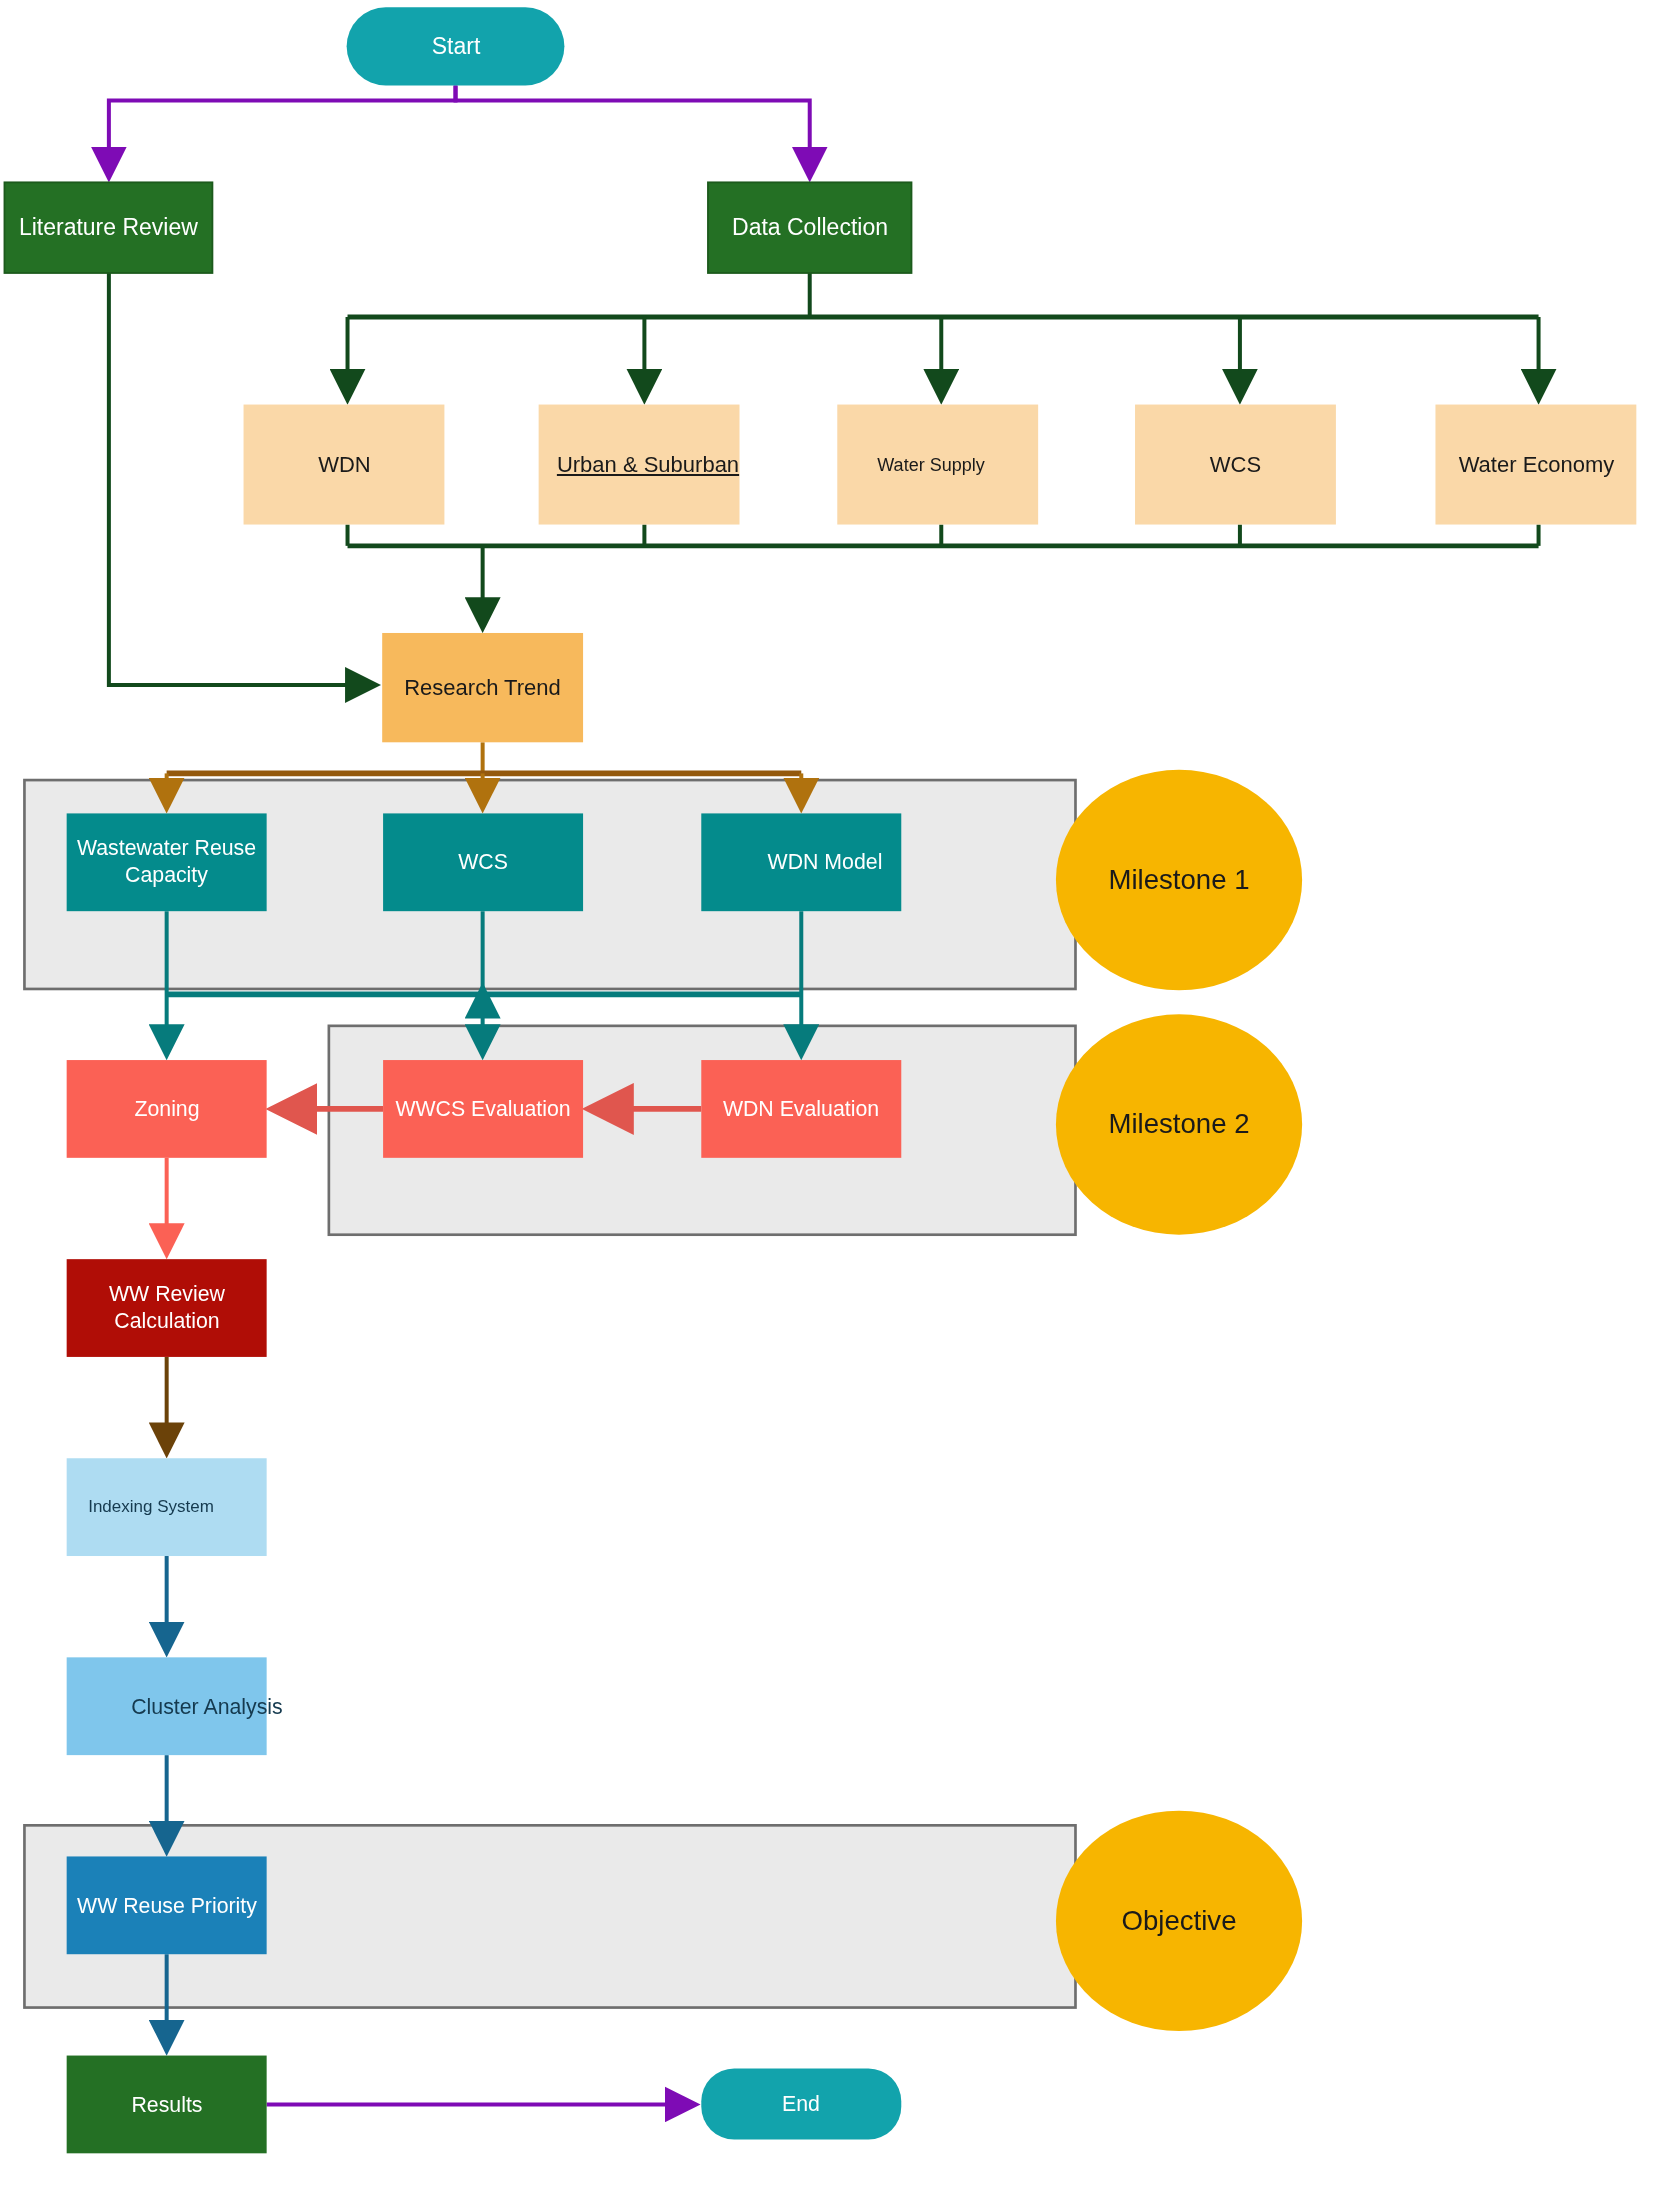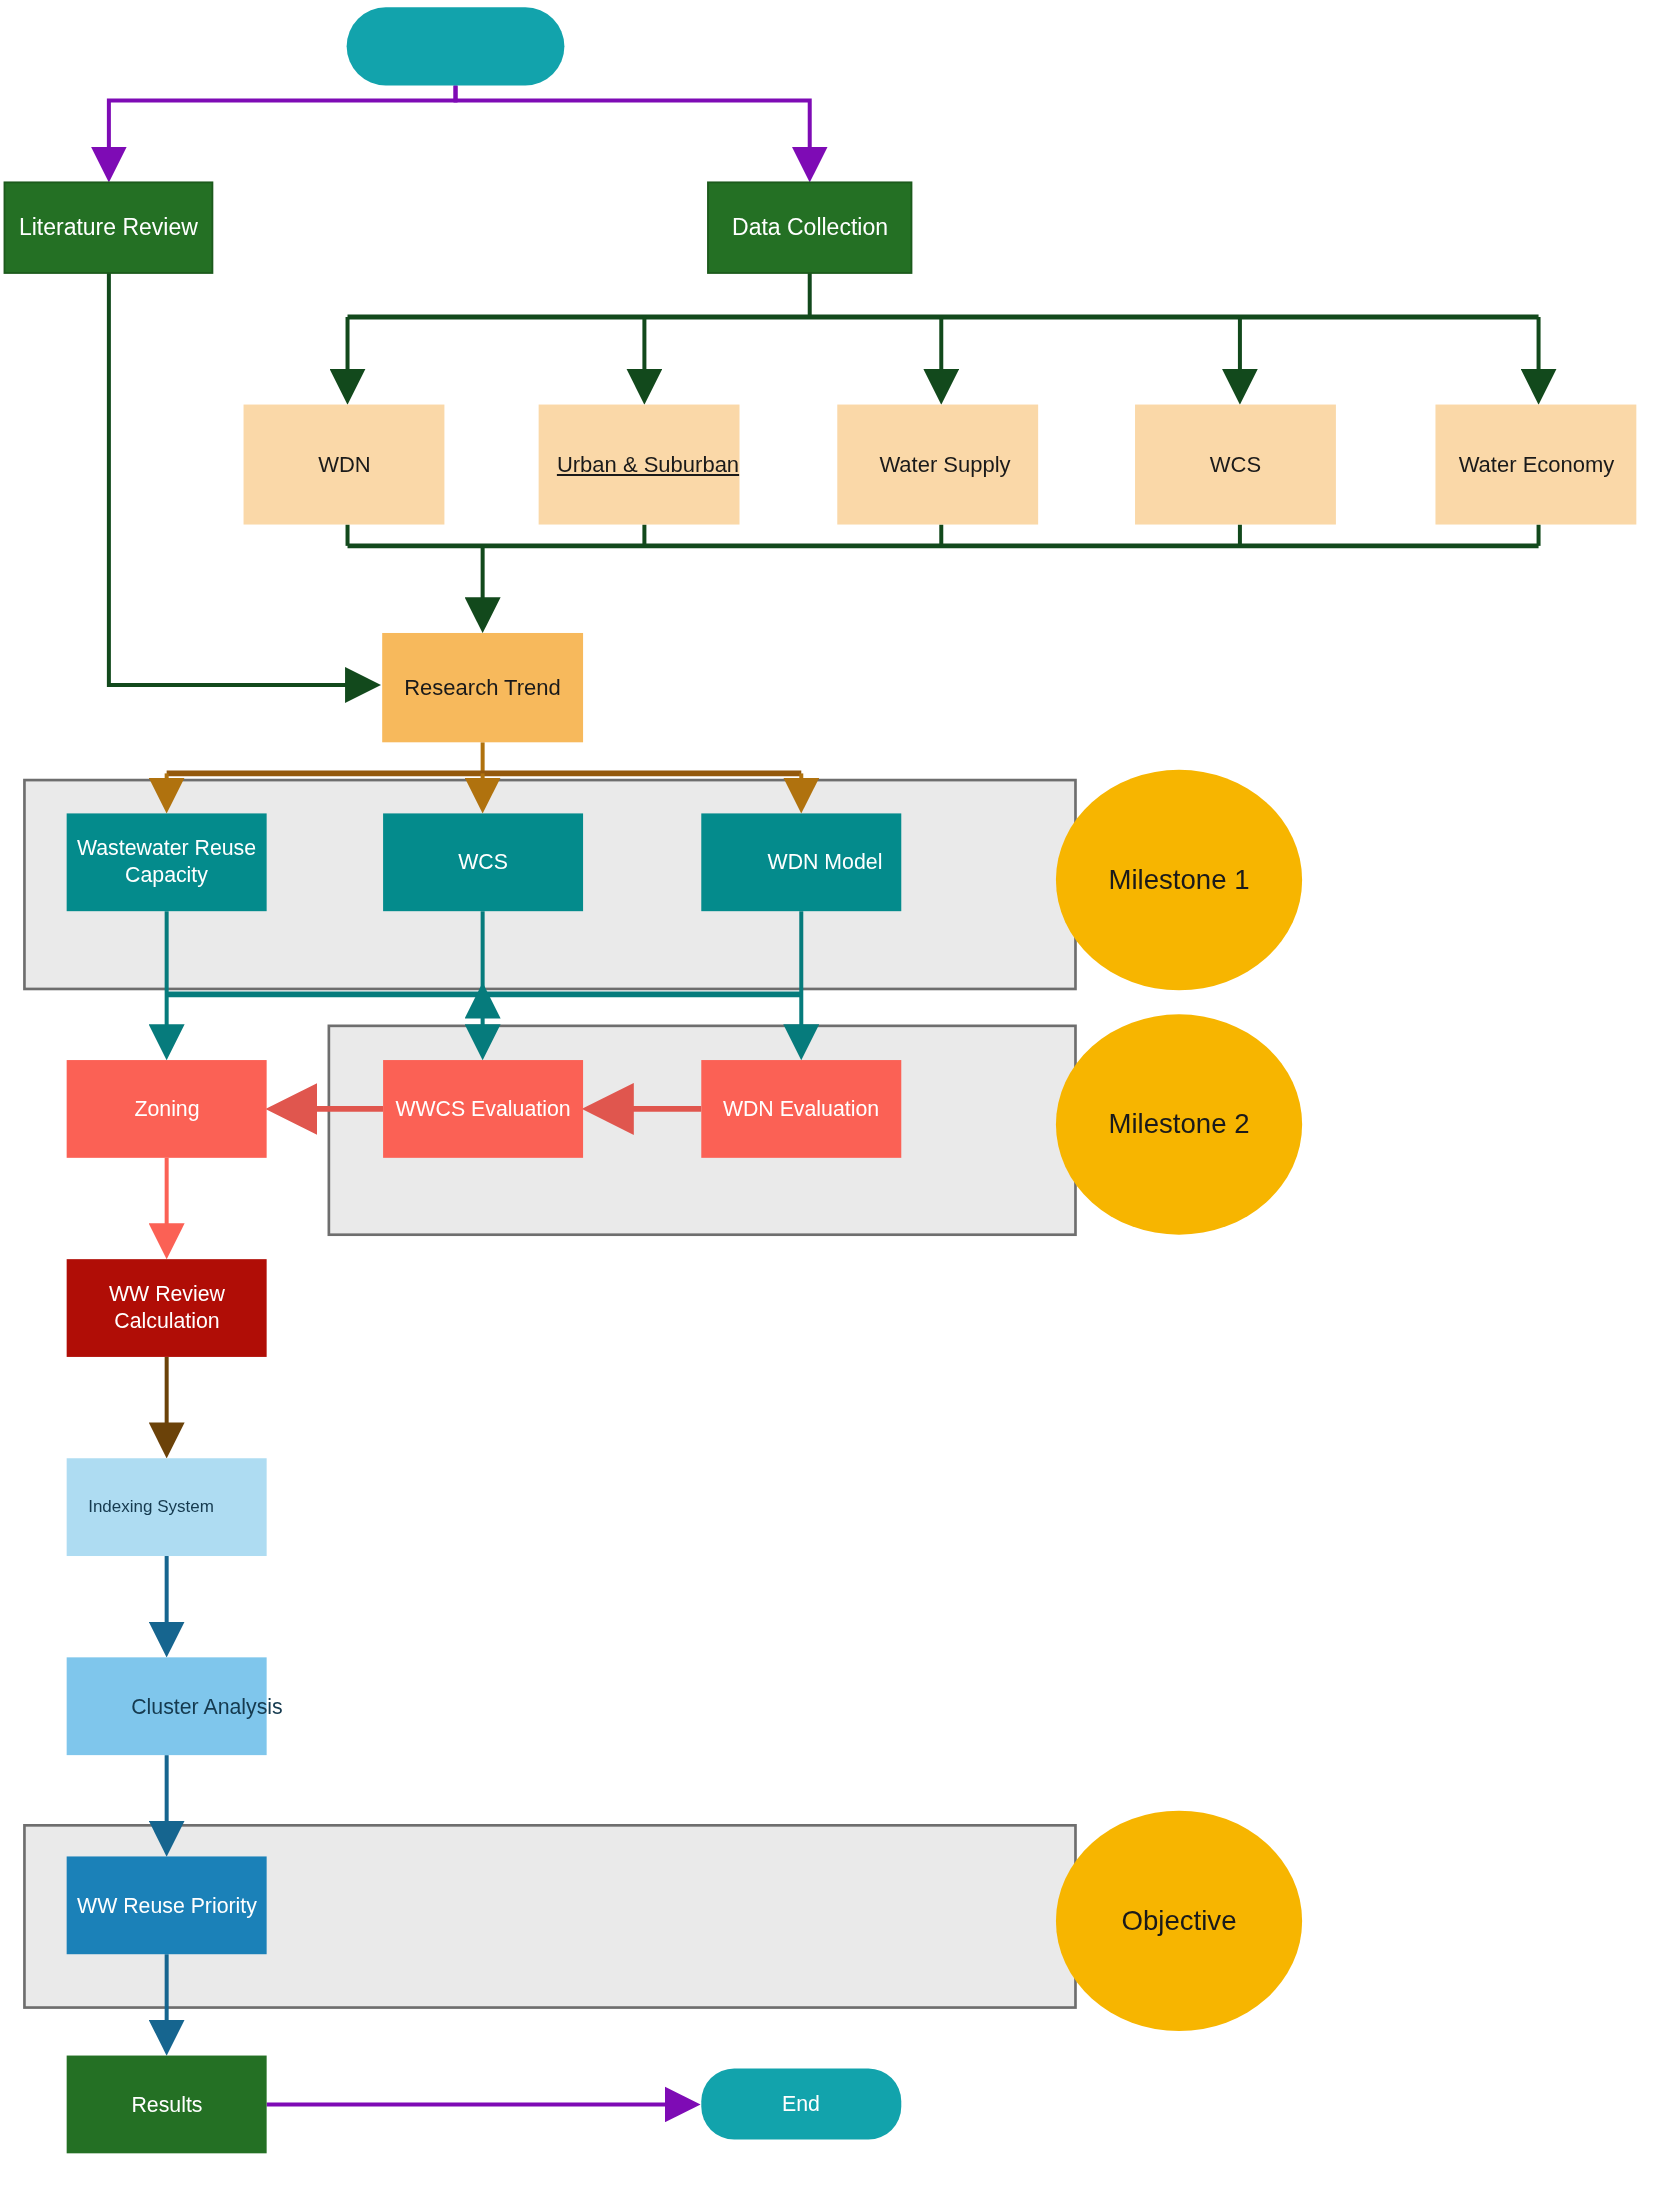--- a/index.html
+++ b/index.html
@@ -190,30 +190,31 @@
       <ellipse cx="2653" cy="1980" rx="277" ry="248" fill="#F7B500"></ellipse>
     </g>
     <g>
       <ellipse cx="2653" cy="2530" rx="277" ry="248" fill="#F7B500"></ellipse>
     </g>
     <g>
       <ellipse cx="2653" cy="4322" rx="277" ry="248" fill="#F7B500"></ellipse>
     </g>
   </svg>
 
+  <div class="node-label" style="left:347px;top:7.1px;width:218px;height:78px;color:#ffffff;font-size:23px;">Start</div>
 
   <div class="node-label" style="left:4.4px;top:182px;width:208px;height:91px;color:#ffffff;font-size:23px;">Literature Review</div>
 
   <div class="node-label" style="left:708px;top:182px;width:204px;height:91px;color:#ffffff;font-size:23px;">Data Collection</div>
 
   <div class="node-label" style="left:244px;top:405px;width:201px;height:120px;color:#1a1a1a;font-size:22px;">WDN</div>
 
   <div class="node-label" style="left:539px;top:405px;width:218px;height:120px;color:#1a1a1a;font-size:22px;text-decoration:underline;">Urban &amp; Suburban</div>
 
-  <div class="node-label" style="left:837px;top:405px;width:188px;height:120px;color:#1a1a1a;font-size:22px;padding-left:14px;">Water Supply</div>
+  <div class="node-label" style="left:837px;top:405px;width:188px;height:120px;color:#1a1a1a;font-size:18px;">Water Supply</div>
 
   <div class="node-label" style="left:1135px;top:405px;width:201px;height:120px;color:#1a1a1a;font-size:22px;">WCS</div>
 
   <div class="node-label" style="left:1436px;top:405px;width:201px;height:120px;color:#1a1a1a;font-size:22px;">Water Economy</div>
 
   <div class="node-label" style="left:382px;top:633px;width:201px;height:109px;color:#1a1a1a;font-size:22px;">Research Trend</div>
 
   <div class="node-label" style="left:70px;top:813px;width:193px;height:98px;color:#ffffff;font-size:21.3px;">Wastewater Reuse Capacity</div>
 
   <div class="node-label" style="left:383px;top:813px;width:200px;height:98px;color:#ffffff;font-size:21.3px;">WCS</div>

